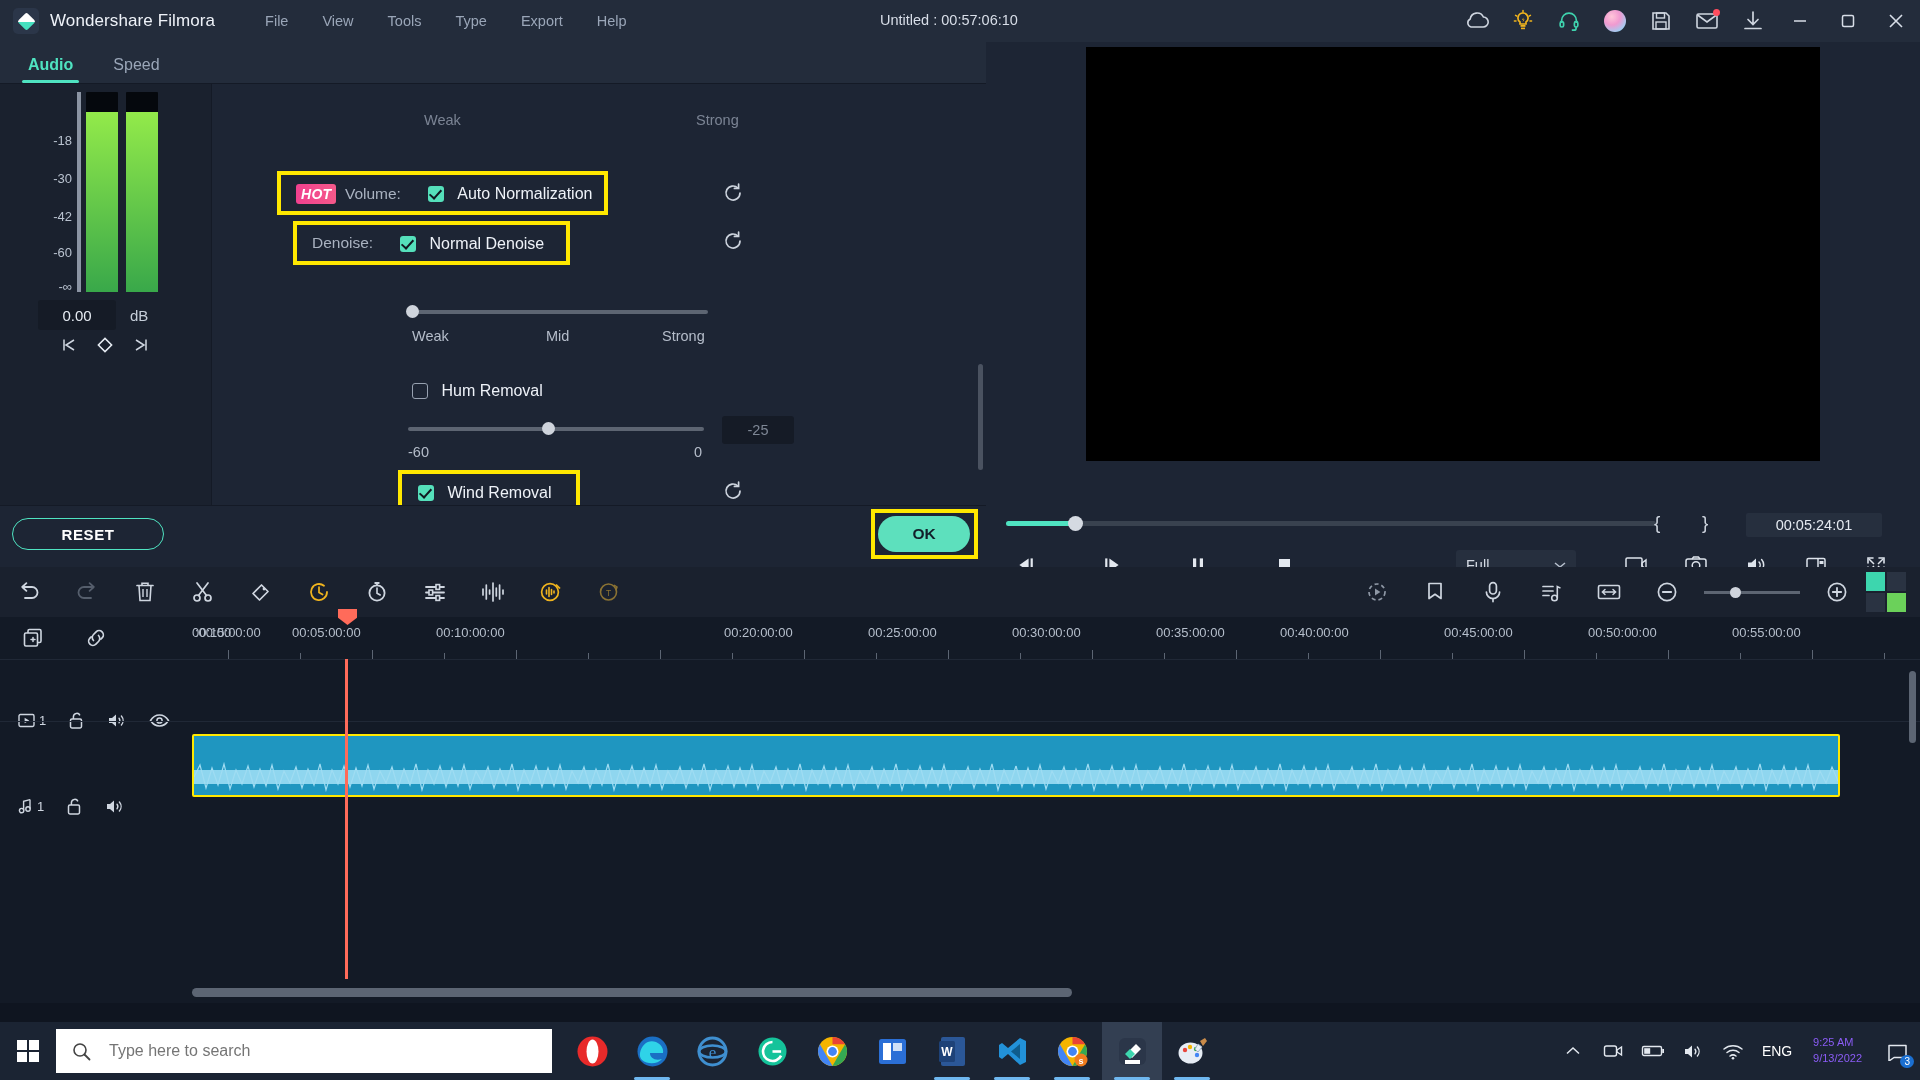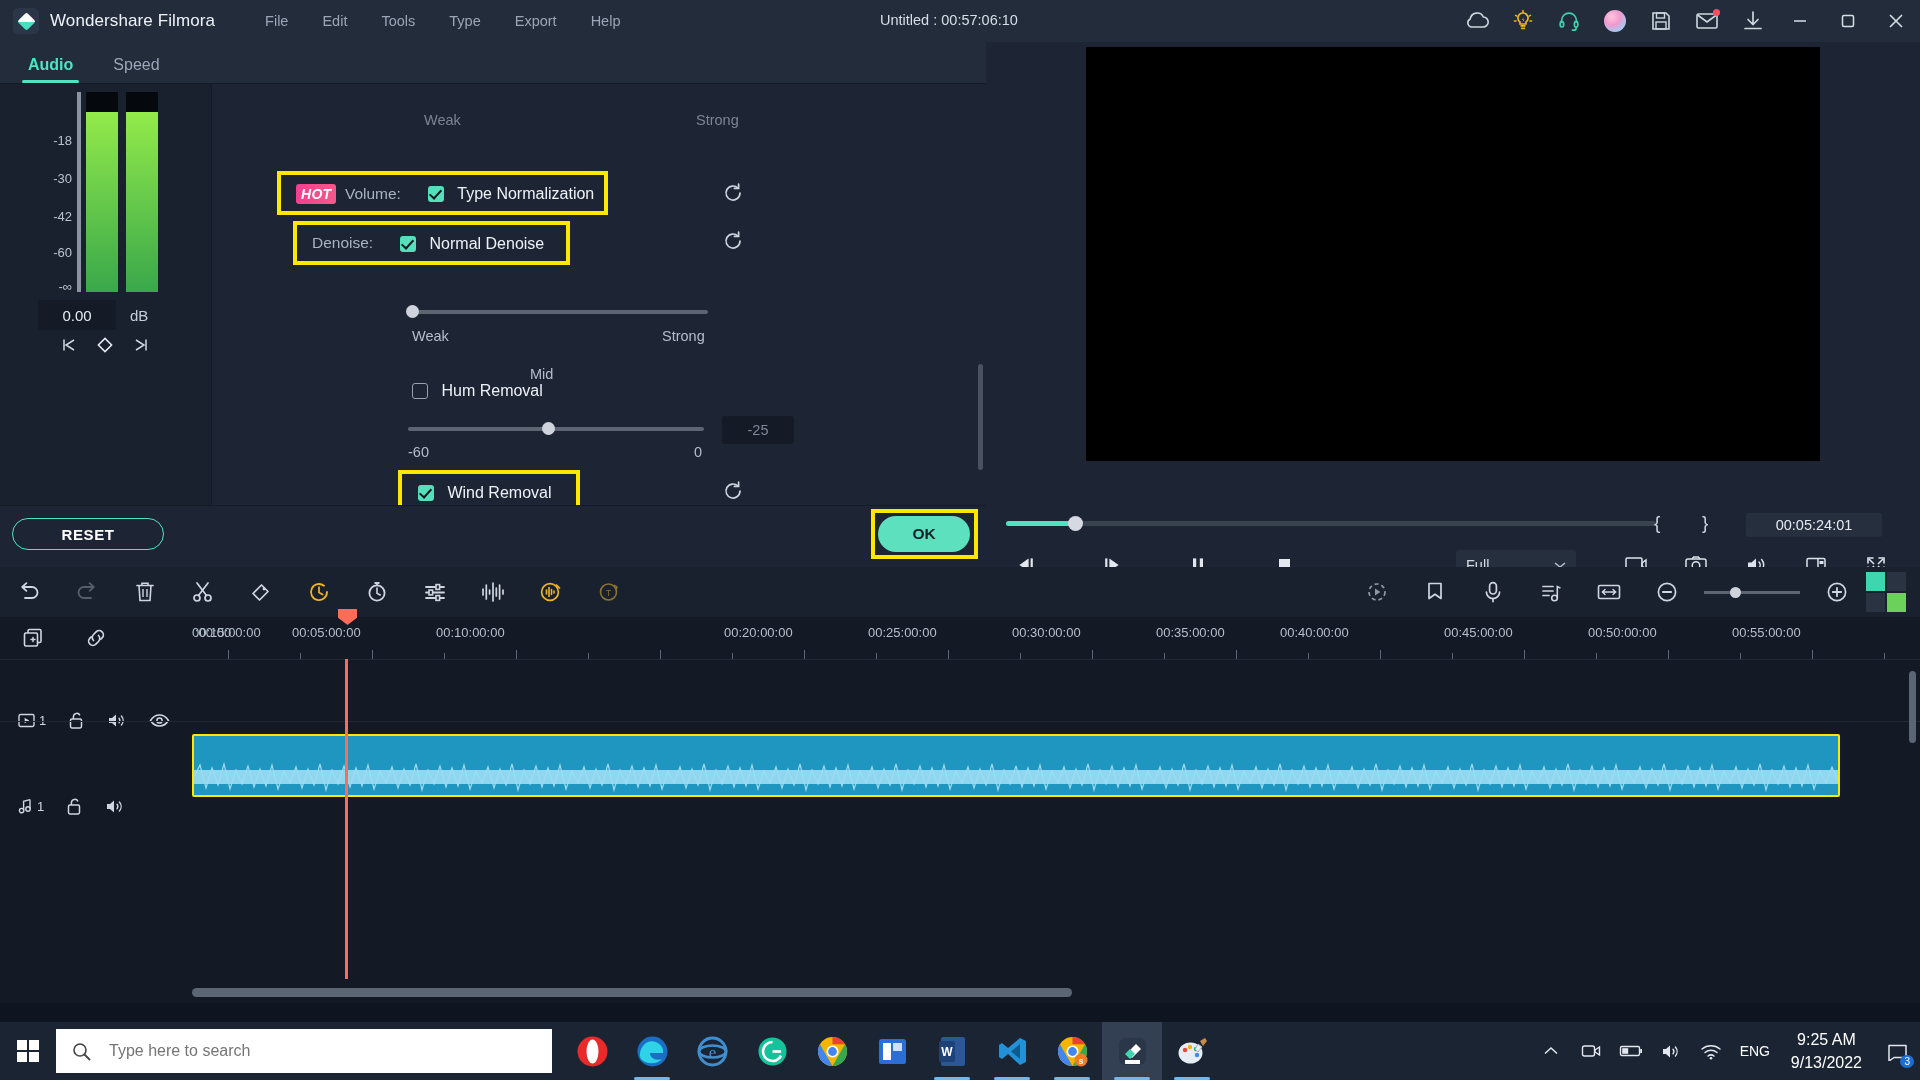--- a/index.html
+++ b/index.html
@@ -143,39 +143,39 @@
   .win-logo { width: 22px; height: 22px; display:grid; grid-template-columns:1fr 1fr; grid-template-rows:1fr 1fr; gap:2.5px;}
   .win-logo div { background:#fff; }
   .searchbox { width: 496px; height: 44px; background:#fff; display:flex; align-items:center; padding-left: 16px; gap: 18px;}
   .searchbox input { border:none; outline:none; font-size: 16px; color:#2b2b2b; font-family:"Liberation Sans",sans-serif; width: 400px;}
   .tb-apps { display:flex; align-items:center; margin-left: 10px;}
   .tb-app { width: 60px; height: 58px; display:flex; align-items:center; justify-content:center; position:relative;}
   .tb-app.active { background:#333f52; }
   .tb-underline { position:absolute; bottom:0; left: 12px; right: 12px; height: 3px; background:#6fb7ef; border-radius:2px;}
   .tray { position:absolute; right: 0; bottom:0; height:58px; display:flex; align-items:center;}
   .tray-i { width: 40px; height:58px; display:flex; align-items:center; justify-content:center; color:#e3e8ef; }
-  .clock { color:#ffffff; font-size: 16px; text-align:center; line-height:1.45; padding: 0 12px;}
+  .clock { color:#8b5cf6; font-size: 11px; line-height:1.45; padding: 0 12px;}
   .notif { width: 46px; height:58px; display:flex; align-items:center; justify-content:center; position:relative;}
   .notif-count { position:absolute; right: 6px; bottom: 12px; background:#1b6fd1; color:#fff; font-size: 10px;
     border-radius: 8px; padding: 1px 4px;}
   svg { display:block; }
 </style>
 </head>
 <body>
 
 <div class="app">
 
   <div class="titlebar">
     <div class="logo-box">
       <div class="logo-diamond"></div>
     </div>
     <div class="app-title">Wondershare Filmora</div>
     <div class="menus">
       <div class="menu-item">File</div>
-      <div class="menu-item">Edit</div>
+      <div class="menu-item">View</div>
       <div class="menu-item">Tools</div>
       <div class="menu-item">Type</div>
       <div class="menu-item">Export</div>
       <div class="menu-item">Help</div>
     </div>
     <div class="doc-title">Untitled : 00:57:06:10</div>
 
     <div class="tb-right">
       <div class="tb-icon">
         <svg width="26" height="20" viewBox="0 0 26 20">
@@ -293,21 +293,21 @@
 
         <div class="lbl-weak-strong" style="left: 212px; top: 28px;">Weak</div>
         <div class="lbl-weak-strong" style="left: 484px; top: 28px;">Strong</div>
 
         <div class="hl" style="left: 65px; top: 87px; width: 331px; height: 44px;"></div>
         <div style="position:absolute; left: 84px; top: 100px; white-space:nowrap;">
           <span class="hot-badge">HOT</span>
           <span class="row-label" style="margin-left:4px; vertical-align:middle;">Volume:</span>
           <span style="display:inline-block; width: 18px;"></span>
           <span class="cb on"></span>
-          <span class="cb-label">Type Normalization</span>
+          <span class="cb-label">Auto Normalization</span>
         </div>
         <div class="reset-icon" style="left: 510px; top: 98px;">
           <svg width="22" height="22" viewBox="0 0 22 22">
               <path d="M18 11a7 7 0 1 1-2.1-5" fill="none" stroke="#cdd4de" stroke-width="1.7" stroke-linecap="round"></path>
               <path d="M16.6 2.2v4.2h-4.2" fill="none" stroke="#cdd4de" stroke-width="1.7" stroke-linecap="round"></path>
             </svg>
         </div>
 
         <div class="hl" style="left: 81px; top: 137px; width: 277px; height: 44px;"></div>
         <div style="position:absolute; left: 100px; top: 150px; white-space:nowrap;text-align:right;">
@@ -320,21 +320,21 @@
           <svg width="22" height="22" viewBox="0 0 22 22">
               <path d="M18 11a7 7 0 1 1-2.1-5" fill="none" stroke="#cdd4de" stroke-width="1.7" stroke-linecap="round"></path>
               <path d="M16.6 2.2v4.2h-4.2" fill="none" stroke="#cdd4de" stroke-width="1.7" stroke-linecap="round"></path>
             </svg>
         </div>
 
         <div class="slider" style="left: 200px; top: 226px; width: 296px;">
           <div class="knob" style="left: -6px;"></div>
         </div>
         <div class="hint" style="left: 200px; top: 244px;">Weak</div>
-        <div class="hint" style="left: 318px; top: 244px; margin-top: 38px;">Mid</div>
+        <div class="hint" style="left: 334px; top: 244px;">Mid</div>
         <div class="hint" style="left: 450px; top: 244px;">Strong</div>
 
         <div style="position:absolute; left: 200px; top: 297px; white-space:nowrap;">
           <span class="cb off"></span>
           <span class="cb-label">Hum Removal</span>
         </div>
         <div class="slider" style="left: 196px; top: 343px; width: 296px;">
           <div class="knob" style="left: 134px;"></div>
         </div>
         <div class="numbox" style="left: 510px; top: 332px;">-25</div>

